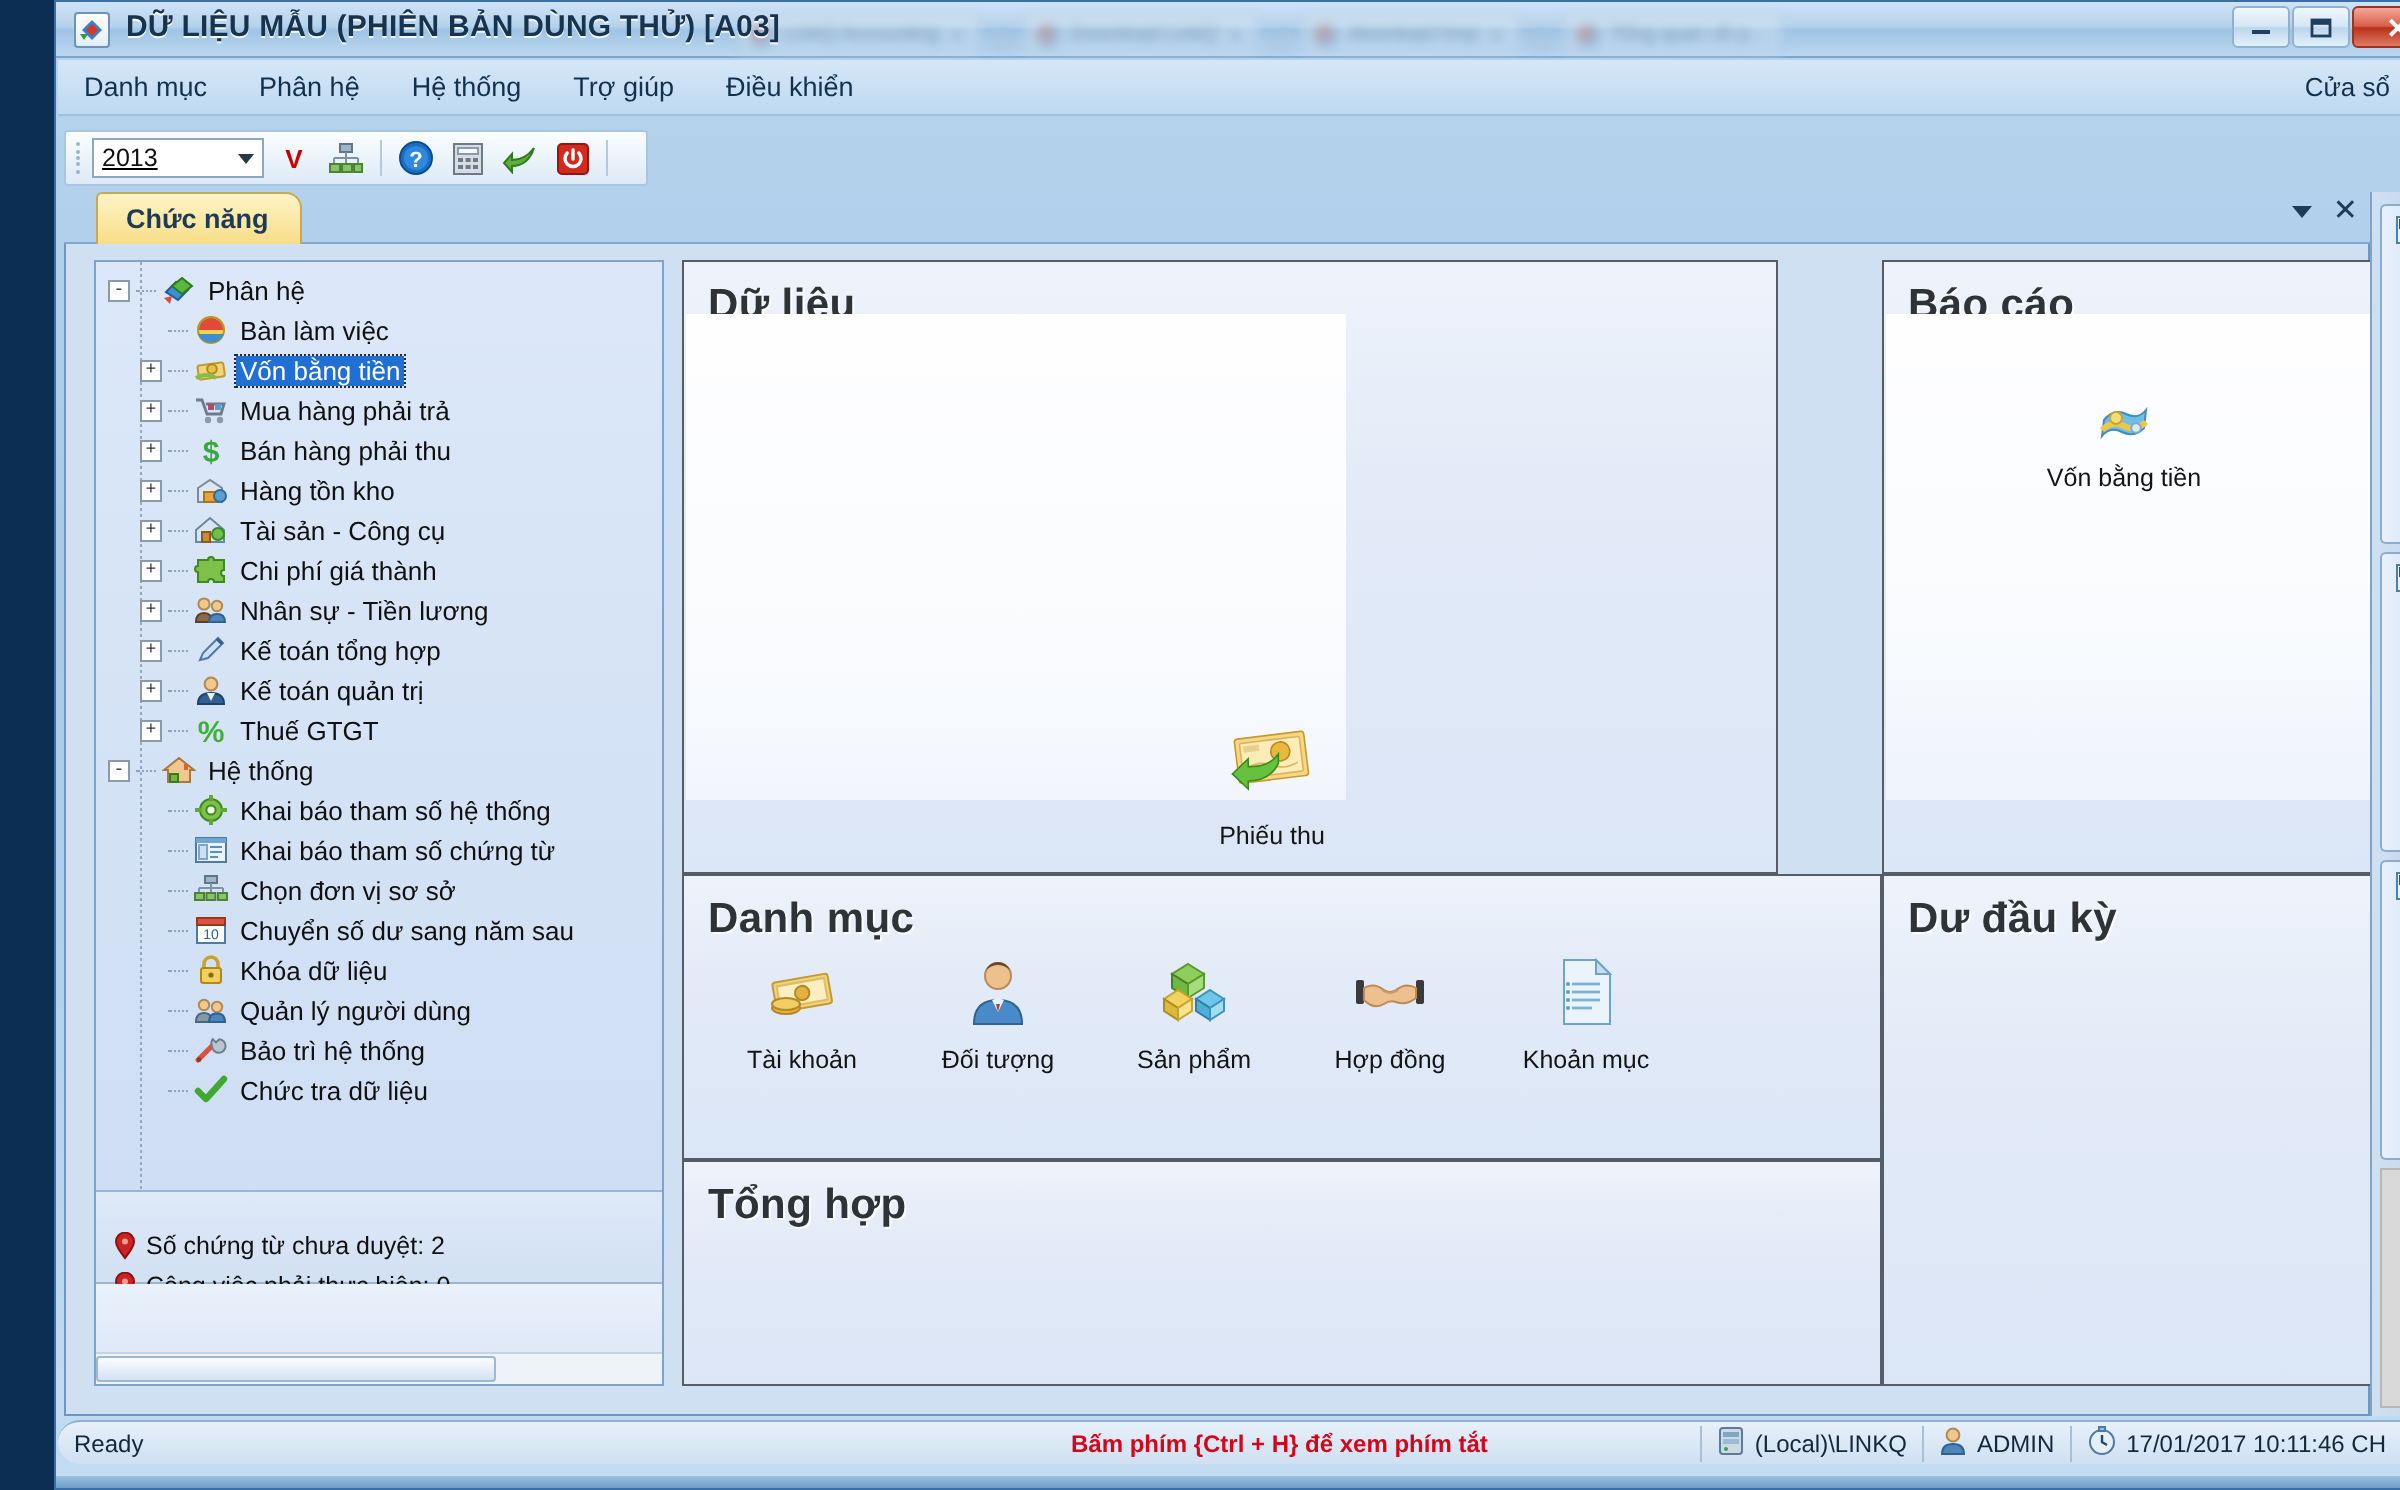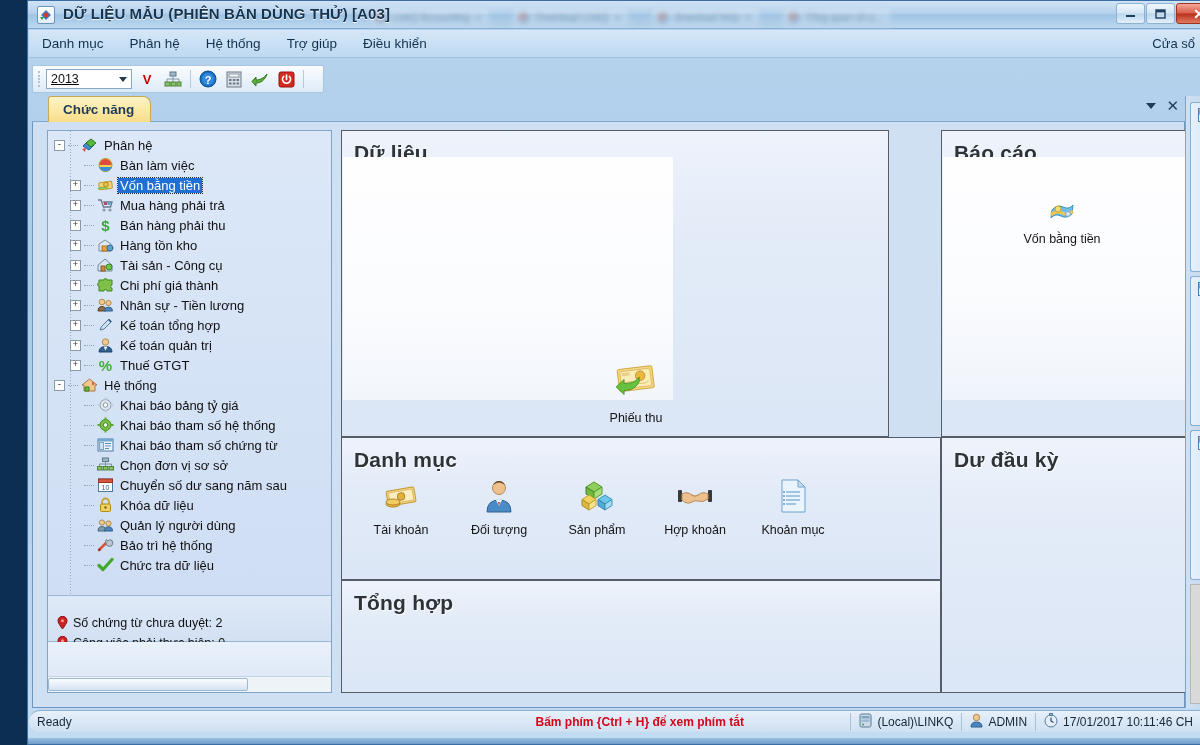--- a/index.html
+++ b/index.html
@@ -596,37 +596,20 @@
               <span class="expander">-</span>
               <span class="dots"></span>
               <span class="ticon">
                 <svg width="17" height="16" viewBox="0 0 17 16">
                   <path d="M1 8 L8.5 2 L16 8 h-2 v6 h-11 v-6 Z" fill="#f0c78c" stroke="#a87a3c"></path>
                   <path d="M4 14 v-4 h4 v4 Z" fill="#6fb83f" stroke="#3c7a1c"></path>
                   <path d="M11 5 h2 v3 h-2 Z" fill="#d8643c"></path>
                 </svg>
               </span>
               <span class="tlabel">Hệ thống</span>
-            </div>
-            <div class="tnode lvl2">
-              <span class="expander blank"></span>
-              <span class="dots"></span>
-              <span class="ticon">
-                <svg width="17" height="16" viewBox="0 0 17 16">
-                  <circle cx="8.5" cy="8" r="5.5" fill="#dfe7ee" stroke="#8797a6"></circle>
-                  <circle cx="8.5" cy="8" r="2.3" fill="#f8fbfe" stroke="#8797a6"></circle>
-                  <g fill="#c3cfda">
-                    <rect x="7.5" y="0.5" width="2" height="3"></rect>
-                    <rect x="7.5" y="12.5" width="2" height="3"></rect>
-                    <rect x="0.5" y="7" width="3" height="2"></rect>
-                    <rect x="13.5" y="7" width="3" height="2"></rect>
-                  </g>
-                </svg>
-              </span>
-              <span class="tlabel">Khai báo bảng tỷ giá</span>
             </div>
             <div class="tnode lvl2">
               <span class="expander blank"></span>
               <span class="dots"></span>
               <span class="ticon">
                 <svg width="17" height="16" viewBox="0 0 17 16">
                   <circle cx="8.5" cy="8" r="5.5" fill="#7fc04a" stroke="#3f8a1c"></circle>
                   <circle cx="8.5" cy="8" r="2.3" fill="#eef8e6" stroke="#3f8a1c"></circle>
                   <g fill="#5fa832">
                     <rect x="7.5" y="0.5" width="2" height="3"></rect>
@@ -827,21 +810,21 @@
 
         <div class="dm-cell">
           <span class="dm-img">
             <svg width="36" height="26" viewBox="0 0 36 26">
               <rect x="1" y="7" width="4" height="12" rx="1" fill="#3a3a3a"></rect>
               <rect x="31" y="7" width="4" height="12" rx="1" fill="#3a3a3a"></rect>
               <path d="M5 11 q5 -3 10 1 q3 2 6 0 q5 -4 10 -1 v5 q-5 4 -10 2 q-3 -1 -6 1 q-5 3 -10 -2 Z" fill="#eec08e" stroke="#b98b58"></path>
               <path d="M14 12 q4 3 8 0" stroke="#c79a66" fill="none"></path>
             </svg>
           </span>
-          <span class="dm-lbl">Hợp khoản</span>
+          <span class="dm-lbl">Hợp đồng</span>
         </div>
 
         <div class="dm-cell">
           <span class="dm-img">
             <svg width="28" height="34" viewBox="0 0 28 34">
               <path d="M3 1 h16 l7 7 v25 h-23 Z" fill="#eaf4fc" stroke="#6fa3cc"></path>
               <path d="M19 1 v7 h7 Z" fill="#c6ddf0" stroke="#6fa3cc"></path>
               <g stroke="#7fb0d6" stroke-width="1.4">
                 <path d="M7 13 h14"></path>
                   <path d="M7 17 h14"></path>

